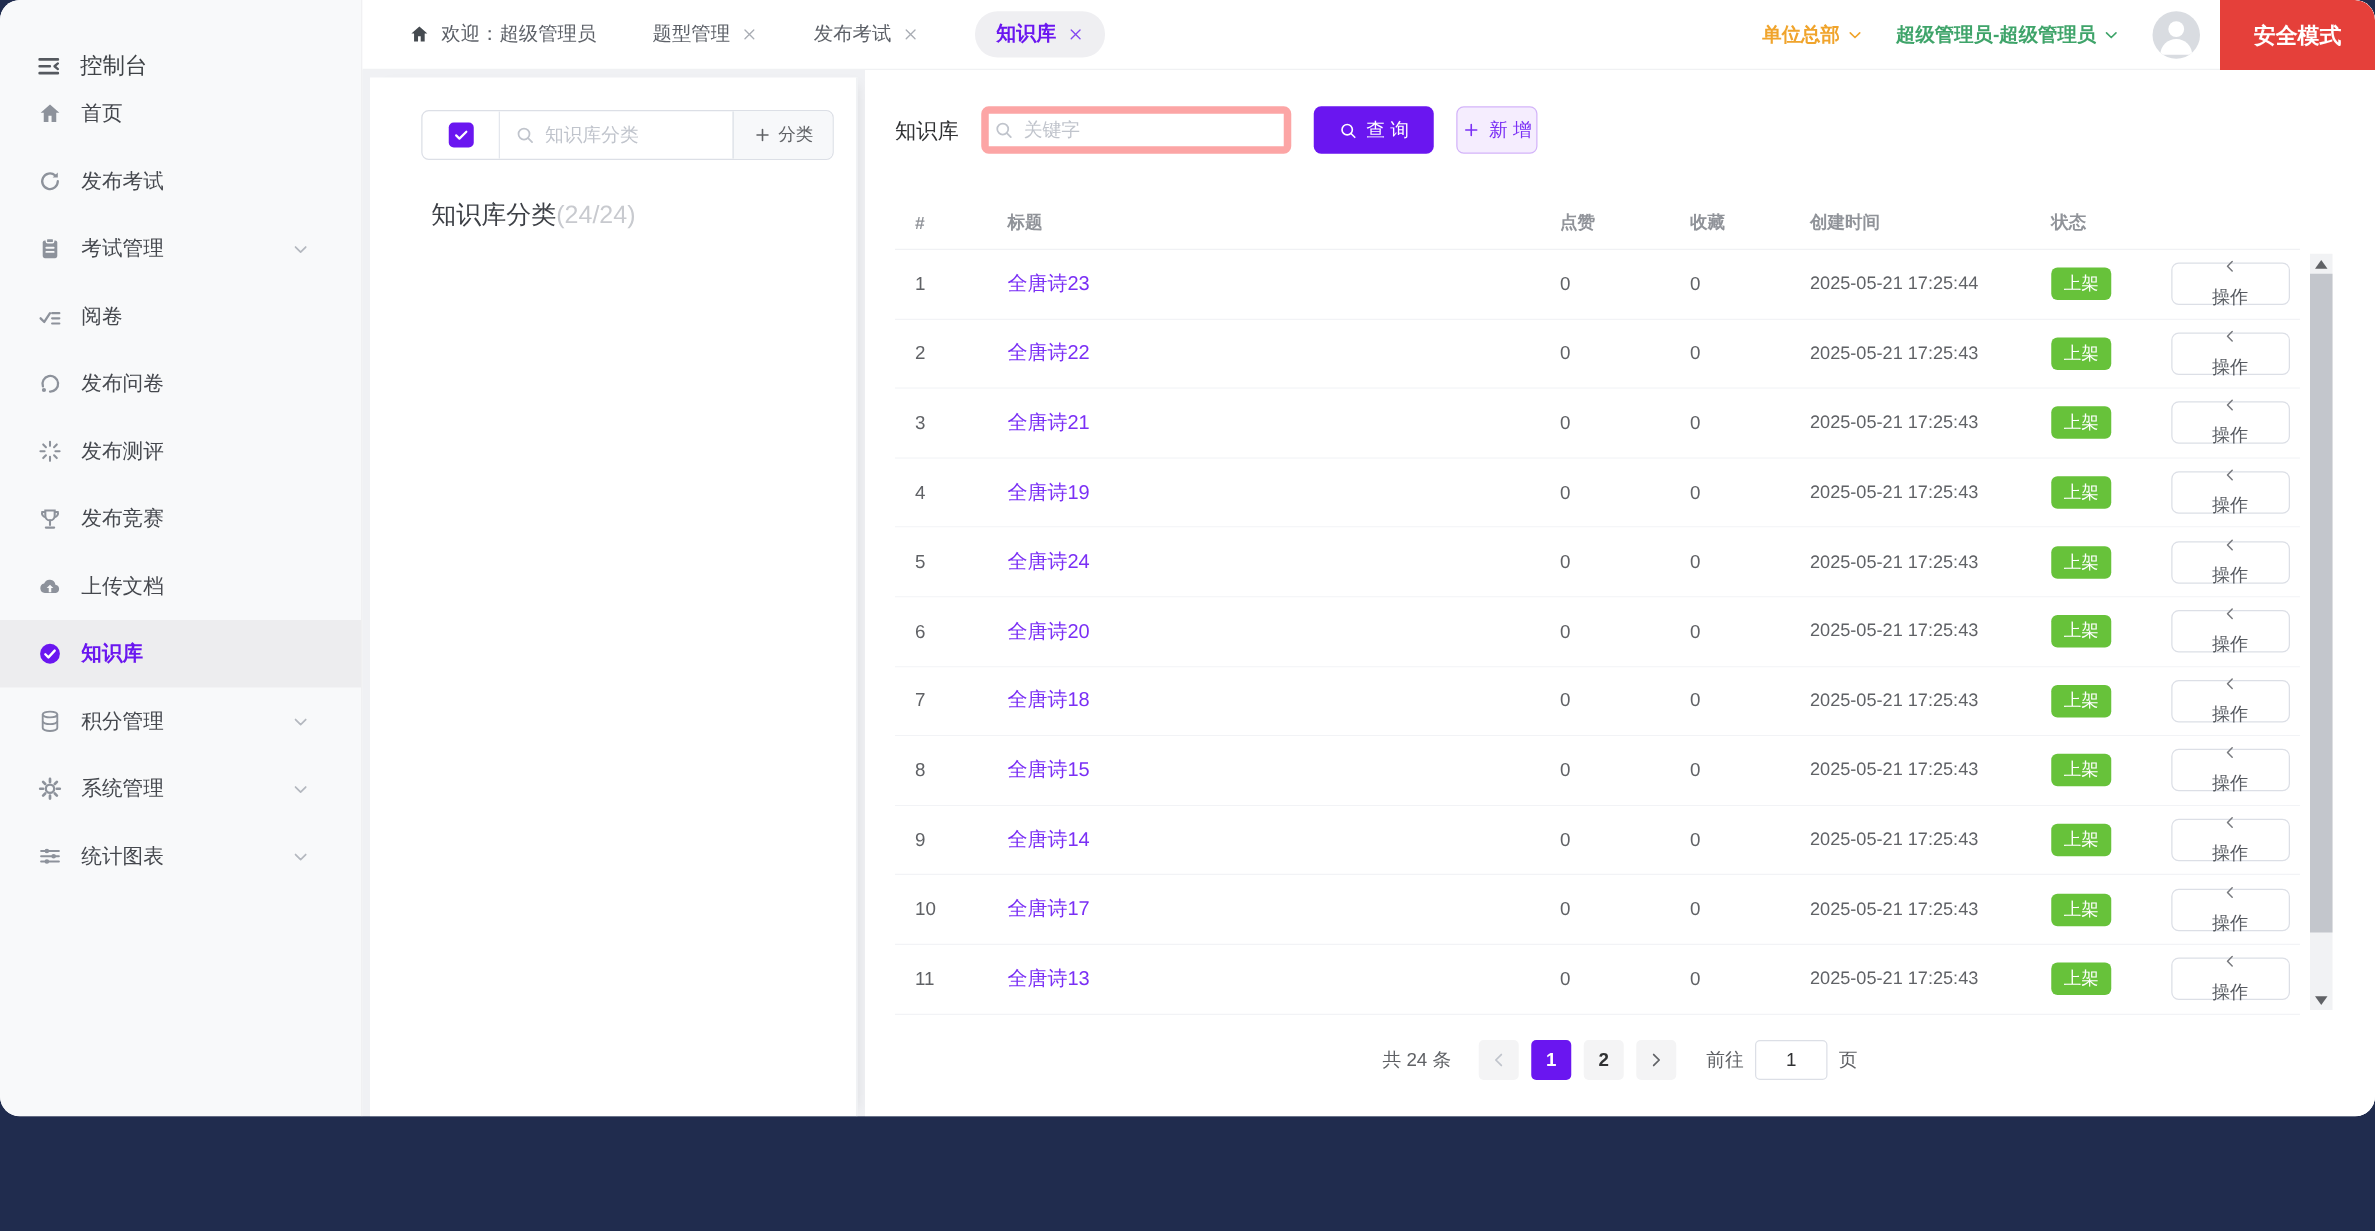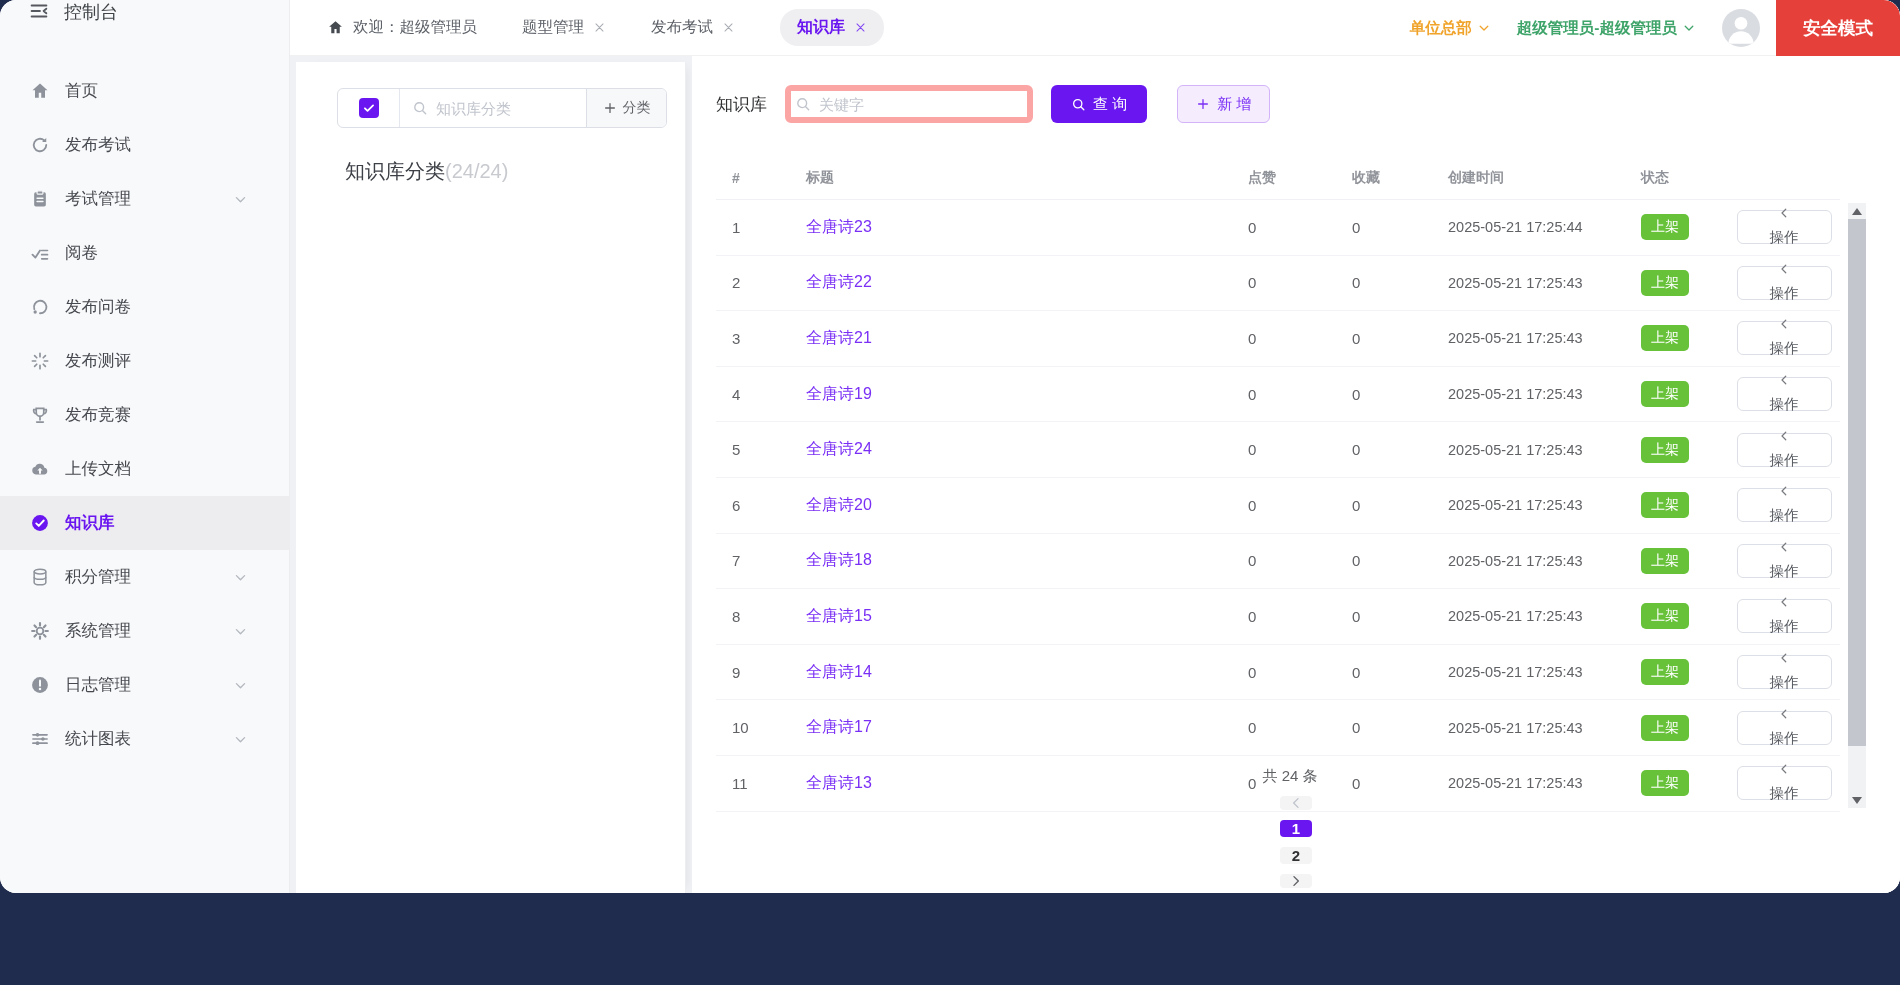--- a/index.html
+++ b/index.html
@@ -13,21 +13,21 @@
   .window {
     position:absolute; left:0; top:0; width:1900px; height:893px;
     background:#fff; border-radius:16px; overflow:hidden;
   }
   
   .sidebar {
     position:absolute; left:0; top:0; bottom:0; width:290px;
     background:#f8f9fa; border-right:1px solid #ededf0;
   }
   .sidebar-header {
-    height:64px; display:flex; align-items:flex-start; padding-left:28px;
+    height:64px; display:flex; align-items:flex-end; padding-left:28px;
     color:#3f4347; font-size:18px; cursor:pointer;
   }
   .sidebar-header .icon { width:22px; height:22px; color:#55595f; margin-right:14px; }
   .side-item {
     height:54px; display:flex; align-items:center;
     padding:0 26px 0 30px; color:#45484e; font-size:16.5px; cursor:pointer;
   }
   .side-item .icon { width:20px; height:20px; color:#8d929b; margin-right:15px; flex:none; }
   .side-item .lbl { flex:1; }
   .side-item .chev { width:15px; height:15px; color:#b4b8bf; }
@@ -94,22 +94,22 @@
     width:248px; height:38px; border:6px solid #fca5a5; border-radius:6px;
     display:flex; align-items:center; gap:8px; padding-left:4px; background:#fff;
   }
   .kw-box .icon { width:16px; height:16px; color:#c0c4cc; flex:none; }
   .btn-query {
     height:38px; padding:0 20px; background:#6a16f0; color:#fff; border:none; border-radius:6px;
     font-size:15px; font-family:inherit; display:flex; align-items:center; gap:7px; cursor:pointer;
   }
   .btn-query .icon { width:15px; height:15px; }
   .btn-add {
-    height:38px; padding:0 18px; background:#f5edfe; color:#7a2ff5; border:1px solid #d3b4f9; border-radius:6px;
-    font-size:15px; font-family:inherit; display:flex; align-items:center; gap:7px; cursor:pointer;margin-left:12px;
+    height:38px; padding:0 4px; background:#f5edfe; color:#7a2ff5; border:1px solid #d3b4f9; border-radius:6px;
+    font-size:15px; font-family:inherit; display:flex; align-items:center; gap:7px; cursor:pointer;
   }
   .btn-add .icon { width:14px; height:14px; }
   
   .table { position:absolute; left:24px; top:100px; width:1124px; }
   .t-cols { display:flex; align-items:center; }
   .c-idx { width:73px; padding-left:16px; }
   .c-title { flex:1; padding-left:17px; }
   .c-like { width:104px; padding-left:10px; }
   .c-fav { width:96px; padding-left:10px; }
   .c-date { width:194px; padding-left:10px; }
@@ -126,21 +126,21 @@
   }
   .act-btn .icon { width:12px; height:12px; color:#77797e; }
   
   .scrollbar { position:absolute; right:34px; top:147px; width:18px; height:605px; background:#f1f2f4; }
   .sb-up, .sb-down { position:absolute; left:0; width:18px; height:16px; display:flex; align-items:center; justify-content:center; cursor:pointer; }
   .sb-up { top:0; } .sb-down { bottom:0; }
   .tri-up { width:0; height:0; border-left:5px solid transparent; border-right:5px solid transparent; border-bottom:7px solid #606266; }
   .tri-down { width:0; height:0; border-left:5px solid transparent; border-right:5px solid transparent; border-top:7px solid #606266; }
   .sb-thumb { position:absolute; left:0; top:16px; width:18px; height:527px; background:#c3c6cc; cursor:grab; }
   
-  .pagination { position:absolute; left:0; right:0; top:776px; height:32px; display:flex; align-items:center; justify-content:center; gap:10px;flex-direction:column; }
+  .pagination { position:absolute; left:0; right:0; top:776px; height:32px; display:flex; align-items:center; justify-content:center; gap:10px; }
   .pg-total { color:#606266; font-size:15px; margin-right:12px; }
   .pg-btn {
     min-width:32px; height:32px; border:none; border-radius:4px; background:#f4f4f5; color:#303133;
     font-size:15px; font-weight:bold; font-family:inherit; display:flex; align-items:center; justify-content:center; cursor:pointer;
   }
   .pg-btn .icon { width:14px; height:14px; }
   .pg-btn.nav-prev { color:#c0c4cc; }
   .pg-btn.nav-next { color:#606266; }
   .pg-btn.active { background:#6a16f0; color:#fff; }
   .pg-goto { display:flex; align-items:center; gap:9px; margin-left:14px; color:#606266; font-size:15px; }
@@ -299,35 +299,20 @@
               </svg>
             </span>
             <span class="lbl">系统管理</span>
             <span class="icon chev">
               <svg viewBox="0 0 24 24">
                 <path d="M5.5 9l6.5 6.5L18.5 9" fill="none" stroke="currentColor" stroke-width="2.2" stroke-linecap="round" stroke-linejoin="round"></path>
               </svg>
             </span>
           </div>
 
-          <div class="side-item">
-            <span class="icon">
-              <svg viewBox="0 0 24 24">
-                <circle cx="12" cy="12" r="9.5" fill="currentColor"></circle>
-                <path d="M12 6.5V13" stroke="#f8f9fa" stroke-width="2.4" stroke-linecap="round"></path>
-                <circle cx="12" cy="16.8" r="1.5" fill="#f8f9fa"></circle>
-              </svg>
-            </span>
-            <span class="lbl">日志管理</span>
-            <span class="icon chev">
-              <svg viewBox="0 0 24 24">
-                <path d="M5.5 9l6.5 6.5L18.5 9" fill="none" stroke="currentColor" stroke-width="2.2" stroke-linecap="round" stroke-linejoin="round"></path>
-              </svg>
-            </span>
-          </div>
 
           <div class="side-item">
             <span class="icon">
               <svg viewBox="0 0 24 24">
                 <g stroke="currentColor" stroke-width="2" stroke-linecap="round">
                   <path d="M3.5 7h17M3.5 12h17M3.5 17h17"></path>
                 </g>
                 <circle cx="9" cy="7" r="2.2" fill="currentColor"></circle>
                 <circle cx="15.5" cy="12" r="2.2" fill="currentColor"></circle>
                 <circle cx="9" cy="17" r="2.2" fill="currentColor"></circle>

